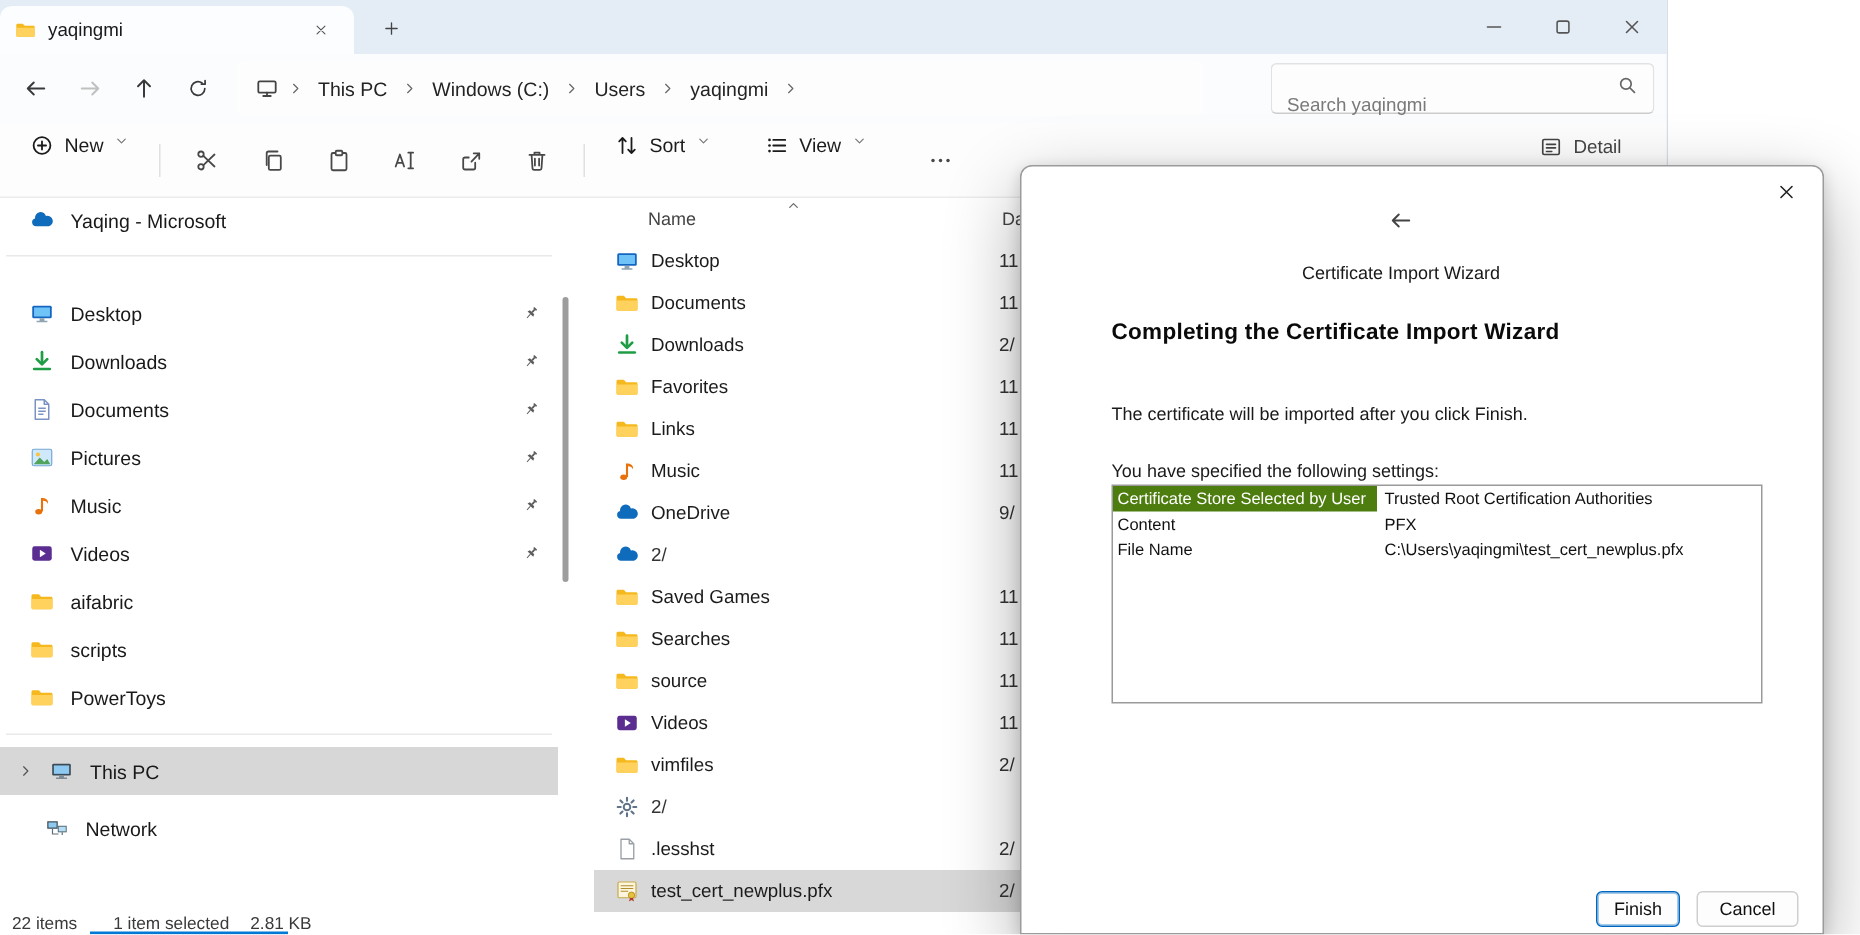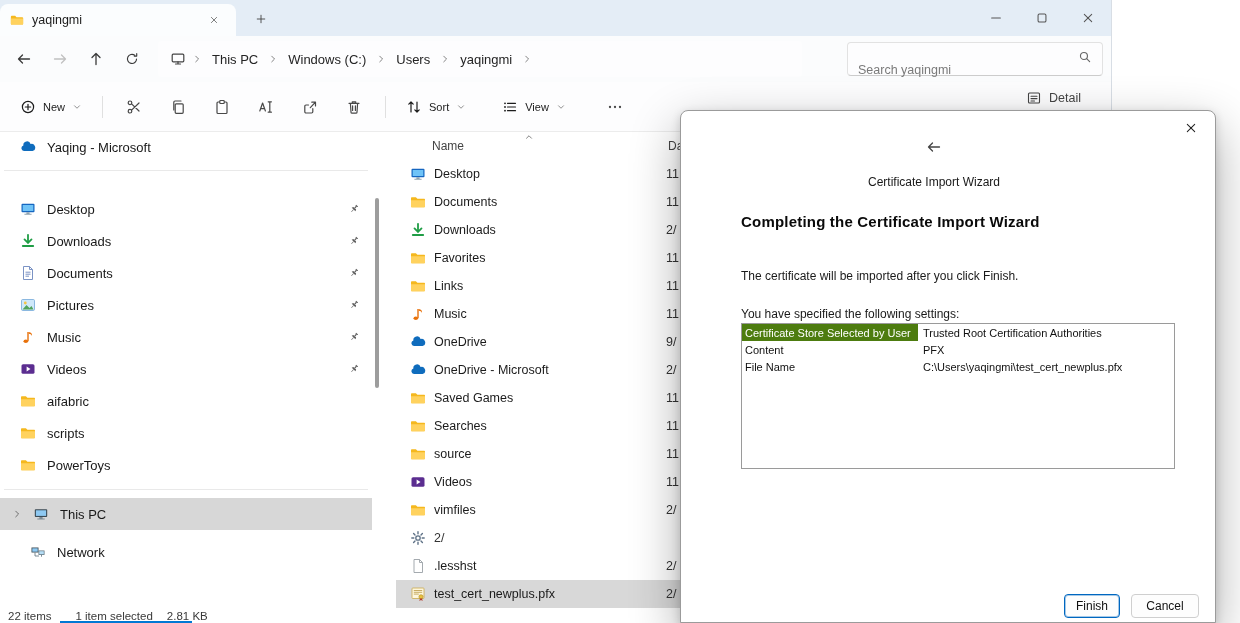--- a/index.html
+++ b/index.html
@@ -22,21 +22,21 @@
   .navbtn.disabled { color:#c0c0c0; }
   .breadcrumb { margin-left:8px; width:644px; height:36px; display:flex; align-items:center; gap:6px; padding:0 12px; font-size:13px; color:#242424; background:#fdfdfe; border-radius:4px; }
   .bc-item { padding:2px 4px; border-radius:3px; white-space:nowrap; }
   .bc-chev { color:#666; display:flex; }
   .searchbox { margin-left:auto; width:256px; height:34px; border:1px solid #e2e2e2; border-bottom-color:#cccccc; border-radius:4px; background:#fdfdfe; display:flex; align-items:center; padding:0 10px; }
   .searchbox input { border:0; outline:0; flex:1; font-size:12.5px; color:#333; background:transparent; font-family:"Liberation Sans", sans-serif;margin-top:22px; }
   .searchbox input::placeholder { color:#7a7a7a; }
   .search-ic { color:#666; flex:0 0 auto; }
 
   .toolbar { position:relative; display:flex; align-items:center; height:50px; padding:0 10px; gap:2px; background:#fdfdfe; border-bottom:1px solid #ececec; }
-  .tbbtn { display:flex; align-items:center; gap:7px; height:36px; padding:0 10px; font-size:11px; color:#1b1b1b; border-radius:4px; }
+  .tbbtn { display:flex; gap:7px; height:36px; padding:0 10px; font-size:13px; color:#1b1b1b; border-radius:4px; }
   .tbicon { width:42px; height:36px; display:flex; align-items:center; justify-content:center; color:#484848; border-radius:4px; }
   .tbsep { width:1px; height:22px; background:#e0e0e0; margin:0 8px; flex:0 0 auto; }
   .tbchev { color:#777; display:flex; }
   .tbdetails { position:absolute; left:1026px; top:8px; display:flex; align-items:center; gap:7px; font-size:12.5px; color:#444; }
 
   .bodyrow { position:relative; height:476px; }
   .sidebar { position:absolute; left:0; top:0; width:372px; height:100%; overflow:hidden; padding-top:0; }
   .sitem { display:flex; align-items:center; height:32px; padding:0 12px 0 20px; gap:11px; font-size:13px; color:#191919; border-radius:4px; }
   .sitem.drive { height:30px; }
   .sitem.selected { background:#d7d7d7; border-radius:0; }
@@ -660,21 +660,20 @@
           <svg class="ic16">
               <use href="#i-cloud"></use>
             </svg>
           <span class="fname">OneDrive</span>
           <span class="fdate">9/</span>
         </div>
         <div class="frow">
           <svg class="ic16">
               <use href="#i-cloud"></use>
             </svg>
-          <span class="fname">OneDrive - Microsoft</span>
           <span class="fdate">2/</span>
         </div>
         <div class="frow">
           <svg class="ic16">
               <use href="#i-folder"></use>
             </svg>
           <span class="fname">Saved Games</span>
           <span class="fdate">11</span>
         </div>
         <div class="frow">

